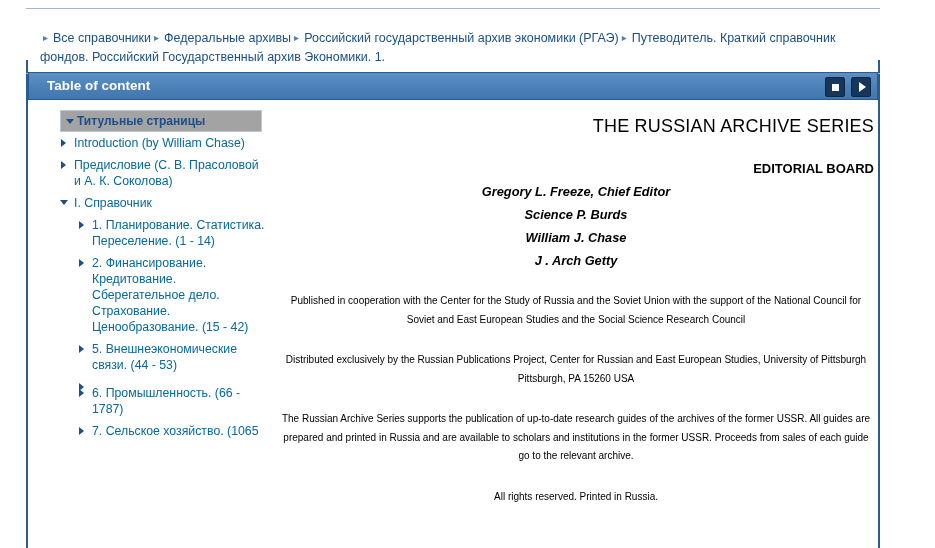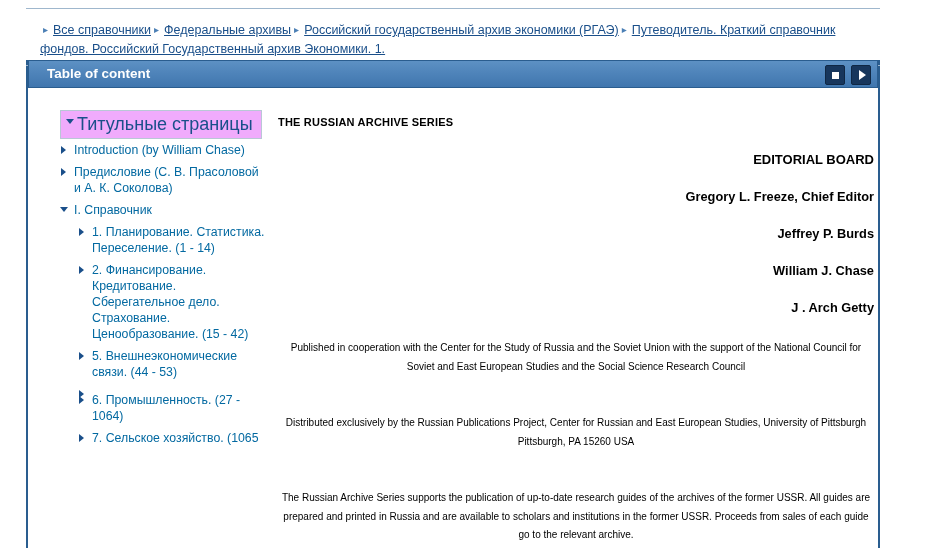--- a/index.html
+++ b/index.html
@@ -34,45 +34,44 @@
     left: 878px; top: 60px;
     width: 2px; height: 488px;
     background: #2a5d8f;
   }
 
   
   .breadcrumb {
     position: absolute;
     left: 26px; top: 8px;
     width: 854px;
-    padding: 12px 6px 6px 14px;
+    padding: 20px 6px 6px 14px;
     border-top: 1px solid #9fb7cd;
     border-bottom: 1px solid #9fb7cd;
     box-sizing: border-box;
     font-size: 12.5px;
     line-height: 19px;
     color: #1a4f8a;
-    text-decoration: underline;
   }
   .breadcrumb a {
     color: #1a4f8a;
     text-decoration: none;
   }
   .crumb-sep {
     display: inline-block;
     color: #4b7fb5;
     font-size: 10px;
     margin: 0 5px 0 3px;
     transform: translateY(-1px);
   }
 
   
   .toc-bar {
     position: absolute;
-    left: 28px; top: 60px;
+    left: 28px; top: 72px;
     width: 850px; height: 28px;
     background: linear-gradient(to bottom, #5d91c4 0%, #4f84ba 45%, #4076ae 100%);
     border: 1px solid #2a5d8f;
     box-sizing: border-box;
     color: #ffffff;
     font-weight: bold;
     font-size: 13.5px;
     line-height: 26px;
     padding-left: 18px;
   }
@@ -110,26 +109,27 @@
     width: 230px;
     height: 438px;
     overflow: hidden;
     font-size: 12.3px;
     color: #1a4f8a;
   }
   .sidebar-panel-head {
     position: relative;
     width: 202px;
     margin-left: 22px;
-    background: #f0abfc;
+    background: #a3a3a3;
     border: 1px solid #b9c7d6;
     box-sizing: border-box;
     padding: 3px 4px 3px 16px;
-    font-size: 18px;
+    font-size: 12px;
     color: #1a4f8a;
+    font-weight: bold;
   }
   .sidebar-panel-head .caret-down {
     position: absolute;
     left: 5px; top: 8px;
     width: 0; height: 0;
     border-left: 4px solid transparent;
     border-right: 4px solid transparent;
     border-top: 5px solid #1a4f8a;
   }
   .toc-item {
@@ -168,45 +168,46 @@
   .content {
     position: absolute;
     left: 278px; top: 110px;
     width: 596px;
     height: 438px;
     overflow: hidden;
     color: #000000;
     font-size: 12.8px;
   }
   .c-title {
-    text-align: left;
-    font-weight: bold;
-    font-size: 11px;
+    text-align: right;
+    font-weight: normal;
+    font-size: 18px;
     letter-spacing: 0.2px;
     margin: 6px 0 0 0;
   }
   .c-sub {
     text-align: right;
     font-weight: bold;
     font-size: 13px;
     margin: 24px 0 0 0;
   }
   .c-person {
-    text-align: right;
+    text-align: center;
     font-weight: bold;
     font-size: 12.8px;
-    margin: 22px 0 0 0;
+    margin: 8px 0 0 0;
+    font-style: italic;
   }
   .c-para {
     text-align: center;
     margin: 24px 0 0 0;
     line-height: 18.5px;
     font-size: 10px;
   }
-  .c-para.tight { margin-top: 38px; }
+  .c-para.tight { margin-top: 22px; }
 </style>
 </head>
 <body>
 
 <div id="page">
 
   <div class="left-gutter"></div>
   <div class="vrule-left"></div>
   <div class="vrule-right"></div>
 
@@ -263,35 +264,35 @@
       <span class="caret-right"></span>
       <span class="label">5. Внешнеэкономические связи. (44 - 53)</span>
     </div>
 
     <div class="toc-item lvl2">
       <span class="caret-right"></span>
     </div>
 
     <div class="toc-item lvl2">
       <span class="caret-right"></span>
-      <span class="label">6. Промышленность. (27 - 1064)</span>
+      <span class="label">6. Промышленность. (66 - 1787)</span>
     </div>
 
     <div class="toc-item lvl2">
       <span class="caret-right"></span>
       <span class="label">7. Сельское хозяйство. (1065</span>
     </div>
 
   </div>
 
   <div class="content">
     <div class="c-title">THE RUSSIAN ARCHIVE SERIES</div>
     <div class="c-sub">EDITORIAL BOARD</div>
     <div class="c-person">Gregory L. Freeze, Chief Editor</div>
-    <div class="c-person">Jeffrey P. Burds</div>
+    <div class="c-person">Science P. Burds</div>
     <div class="c-person">William J. Chase</div>
     <div class="c-person">J . Arch Getty</div>
     <p class="c-para">Published in cooperation with the Center for the Study of Russia and the Soviet Union with the support of the National Council for Soviet and East European Studies and the Social Science Research Council</p>
     <p class="c-para tight">Distributed exclusively by the Russian Publications Project, Center for Russian and East European Studies, University of Pittsburgh Pittsburgh, PA 15260 USA</p>
     <p class="c-para tight">The Russian Archive Series supports the publication of up-to-date research guides of the archives of the former USSR. All guides are prepared and printed in Russia and are available to scholars and institutions in the former USSR. Proceeds from sales of each guide go to the relevant archive.</p>
     <p class="c-para tight">All rights reserved. Printed in Russia.</p>
 
   </div>
 
 </div>

